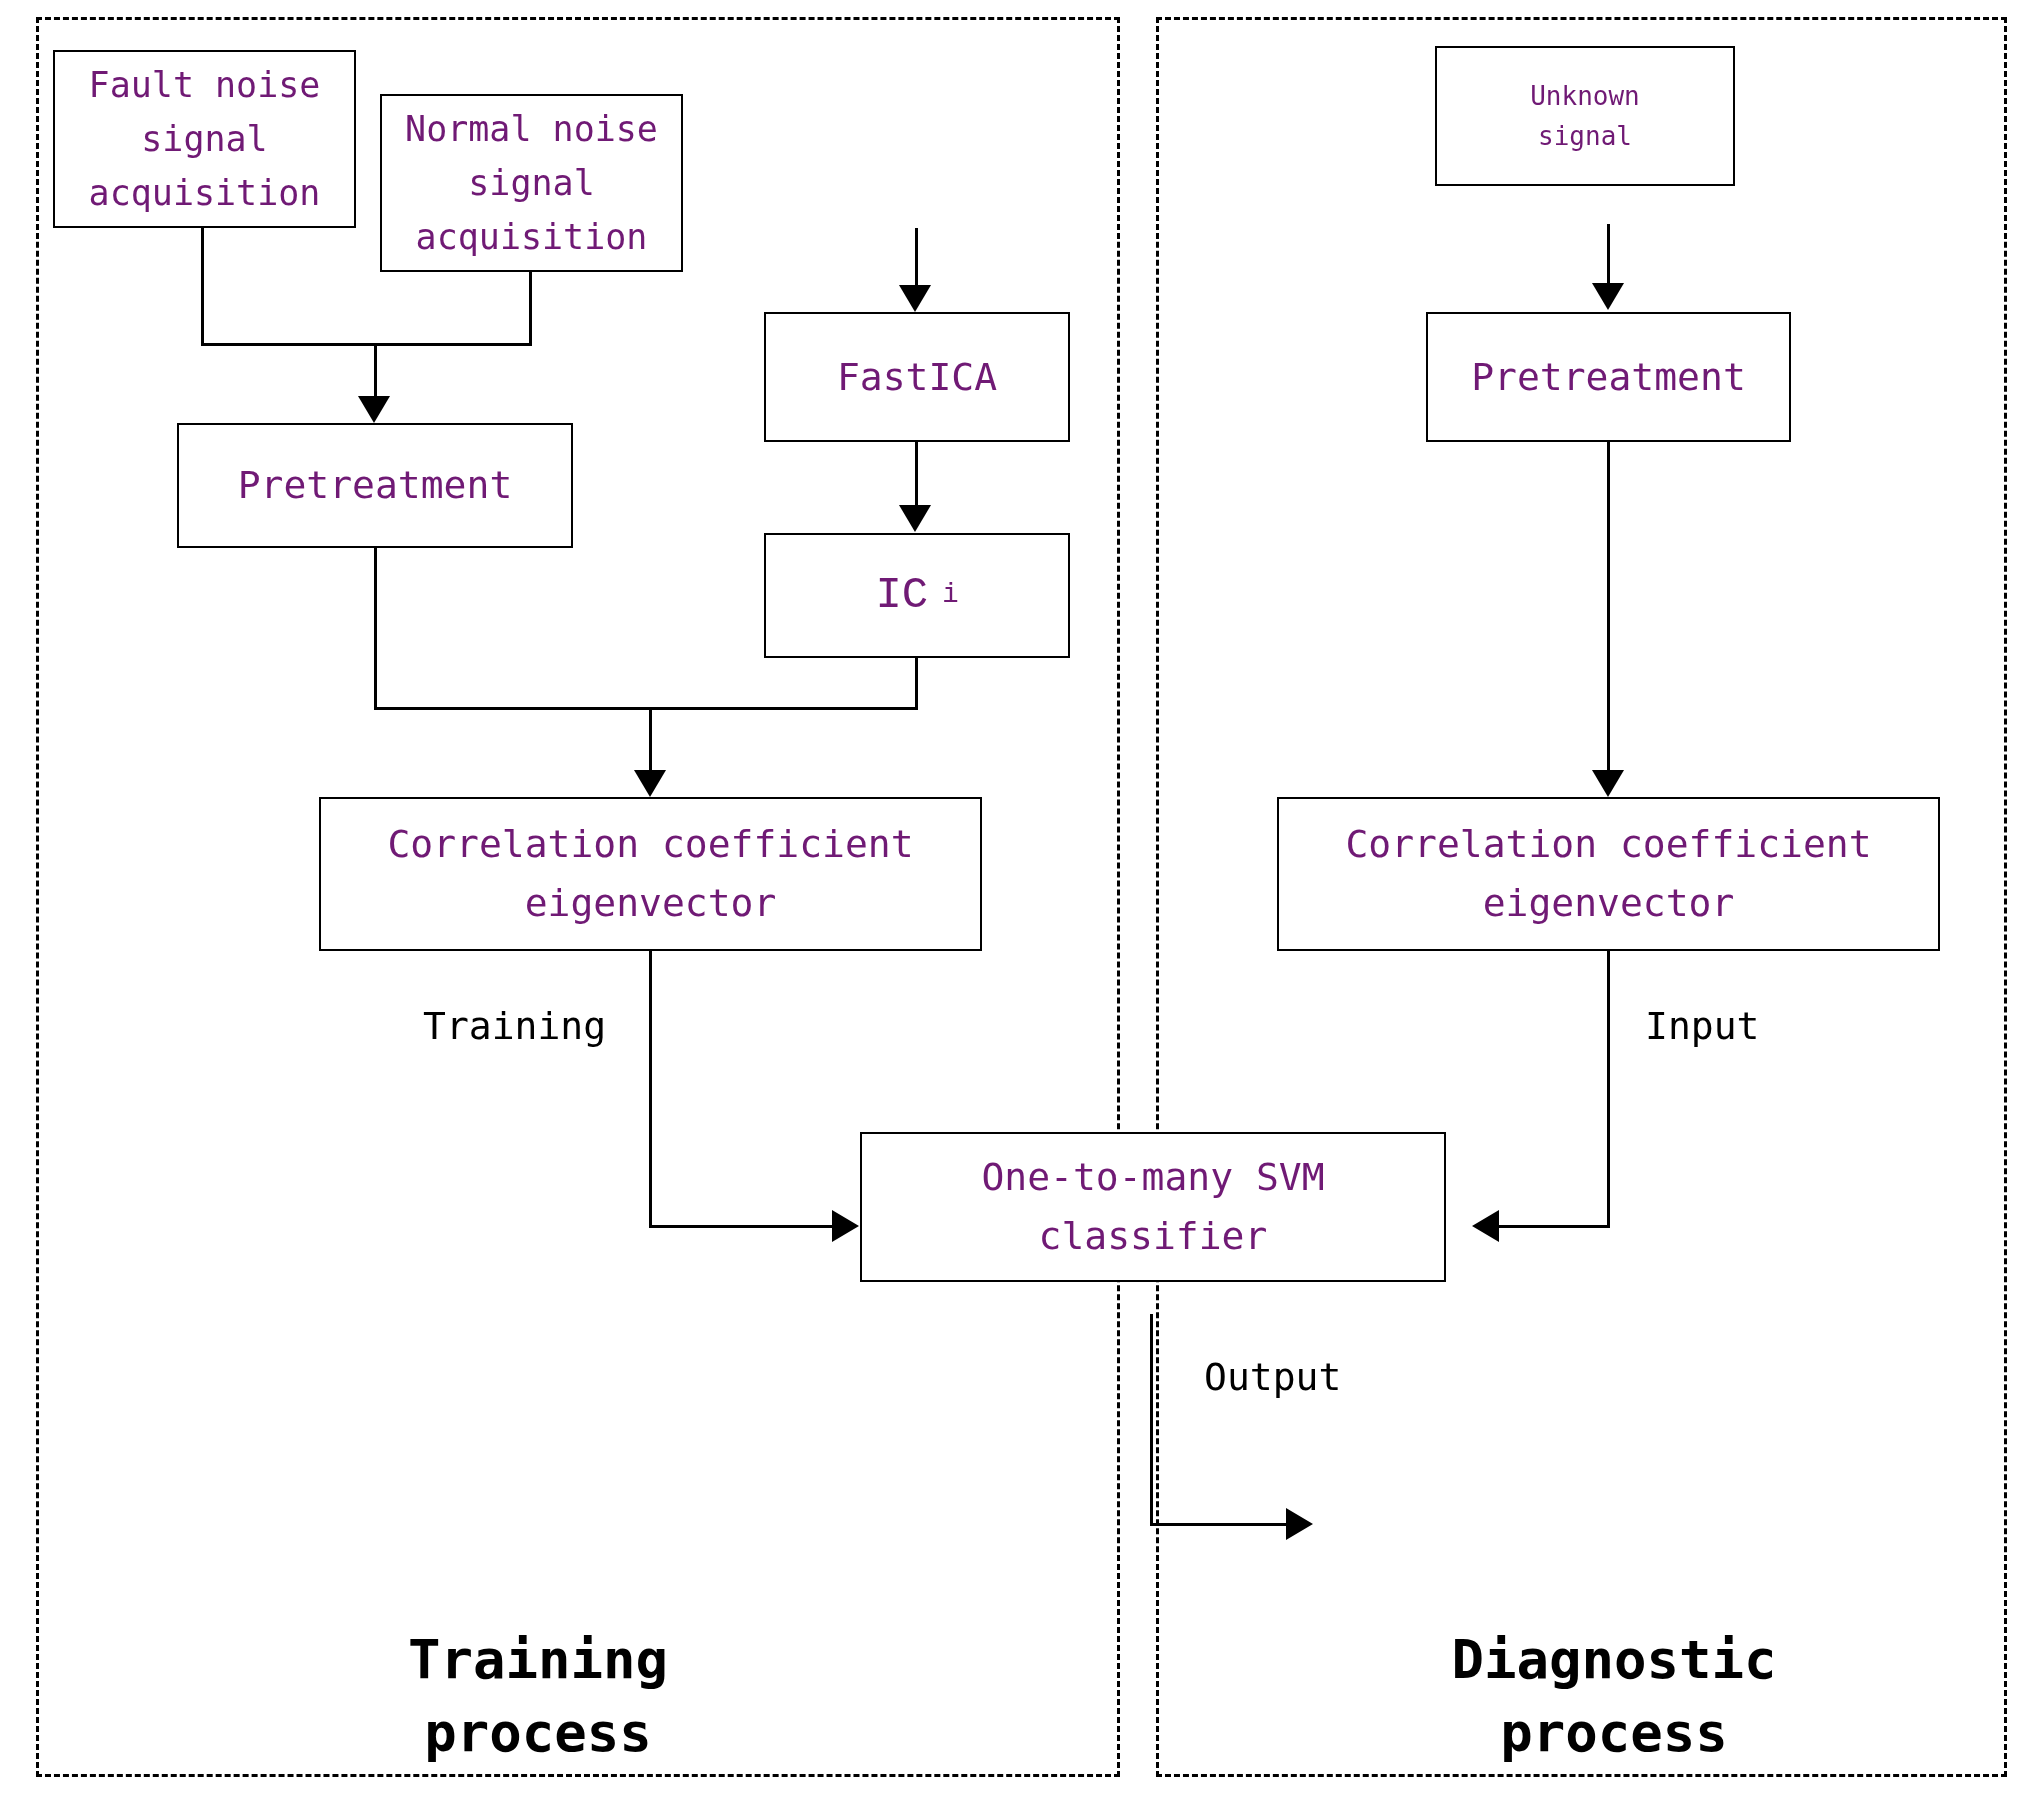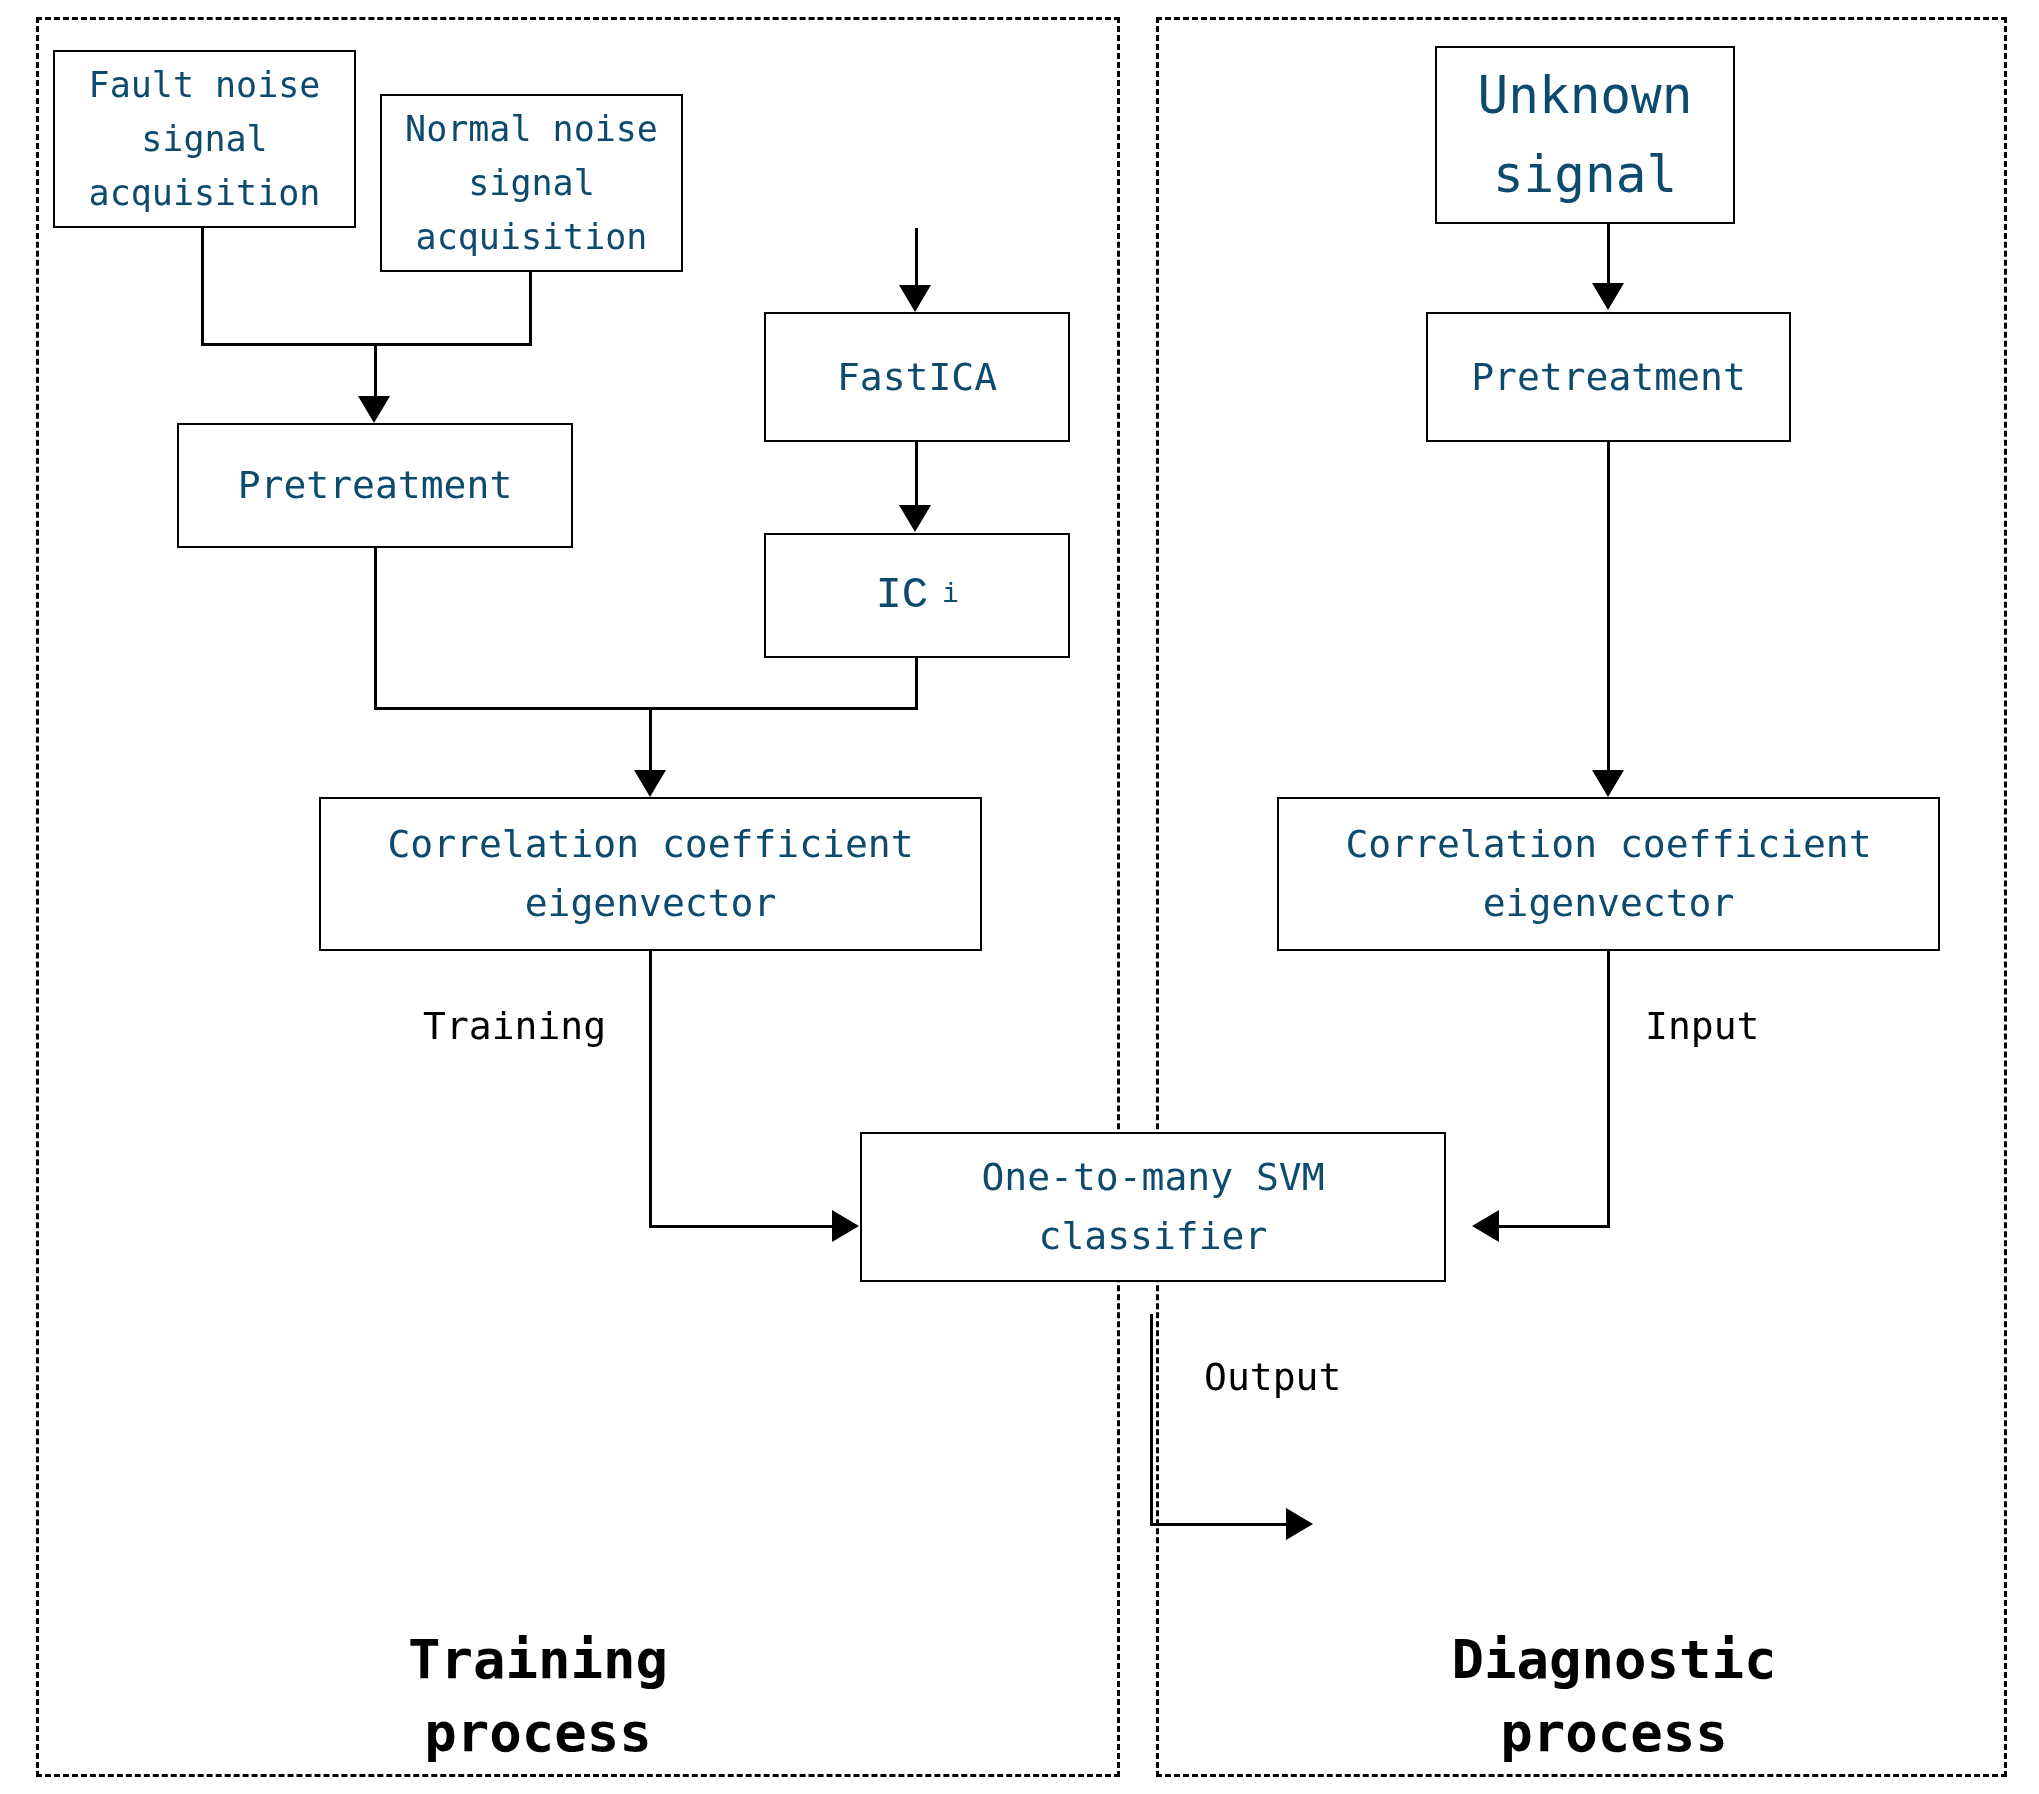--- a/index.html
+++ b/index.html
@@ -30,39 +30,39 @@
   .node {
     position: absolute;
     border: 2.9px solid #000000;
     box-sizing: border-box;
     background: #ffffff;
     display: flex;
     align-items: center;
     justify-content: center;
     text-align: center;
     font-family: "DejaVu Sans Mono", monospace;
-    color: #0c4a6e;
+    color: #701a75;
     line-height: 1.55;
     white-space: pre-line;
     z-index: 3;
   }
 
   
   #node-fault-noise   { left: 53px;  top: 50px;  width: 303px; height: 178px; font-size: 35px; }
   #node-normal-noise  { left: 380px; top: 50px;  width: 303px; height: 178px; font-size: 35px; margin-top: 44px; }
   #node-noise-set     { left: 711px; top: 50px;  width: 406px; height: 178px; font-size: 35px; }
   #node-pretreatment-left { left: 177px; top: 423px; width: 396px; height: 125px; font-size: 38px; }
   #node-fastica       { left: 764px; top: 312px; width: 306px; height: 130px; font-size: 38px; }
   #node-ici           { left: 764px; top: 533px; width: 306px; height: 125px; font-size: 44px;
                         font-family: Liberation Mono, monospace; gap: 14px; }
   #node-corr-left     { left: 319px; top: 797px; width: 663px; height: 154px; font-size: 38px; }
   #node-svm           { left: 860px; top: 1132px; width: 586px; height: 150px; font-size: 38px; }
 
   
-  #node-unknown-signal { left: 1435px; top: 46px;  width: 300px; height: 178px; font-size: 51px; }
+  #node-unknown-signal { left: 1435px; top: 46px;  width: 300px; height: 140px; font-size: 26px; }
   #node-pretreatment-right { left: 1426px; top: 312px; width: 365px; height: 130px; font-size: 38px; }
   #node-corr-right    { left: 1277px; top: 797px; width: 663px; height: 154px; font-size: 38px; }
   #node-gearbox       { left: 1313px; top: 1431px; width: 586px; height: 183px; font-size: 38px; }
 
   
   .sub { font-size: 0.62em; vertical-align: sub; }
 
   
   .ln {
     position: absolute;

